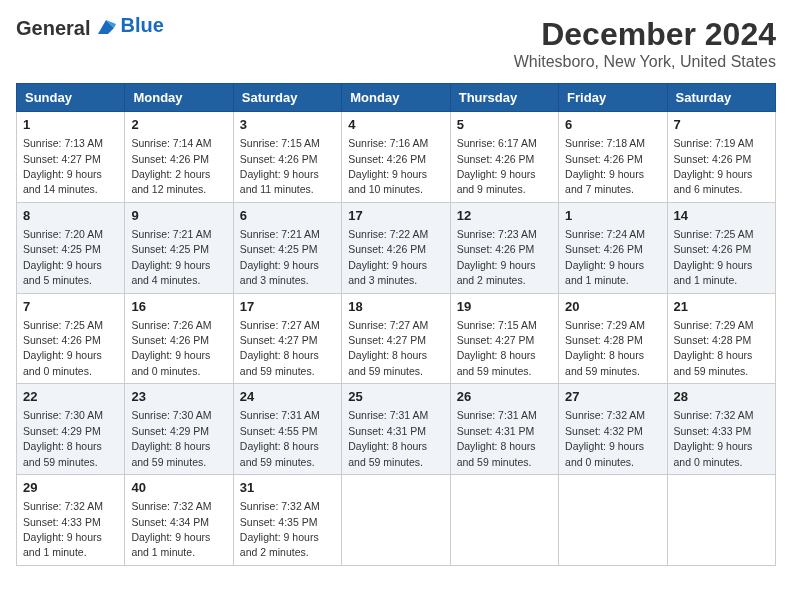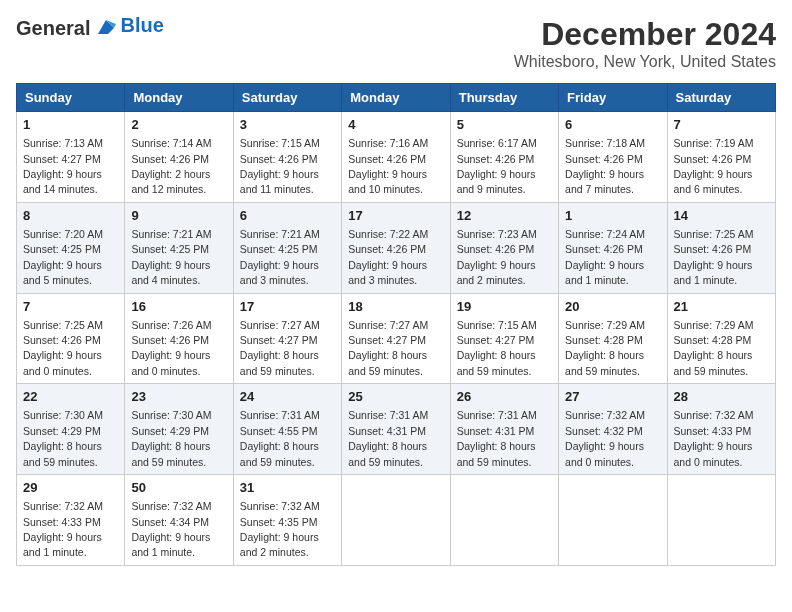--- a/index.html
+++ b/index.html
@@ -293,21 +293,21 @@
         </td>
       </tr>
       <tr>
         <td>
           <span class="day-number">29</span>
           <span class="day-info">Sunrise: 7:32 AM</span><br>
           <span class="day-info">Sunset: 4:33 PM</span><br>
           <span class="day-info">Daylight: 9 hours and 1 minute.</span>
         </td>
         <td>
-          <span class="day-number">50</span>
+          <span class="day-number">40</span>
           <span class="day-info">Sunrise: 7:32 AM</span><br>
           <span class="day-info">Sunset: 4:34 PM</span><br>
           <span class="day-info">Daylight: 9 hours and 1 minute.</span>
         </td>
         <td>
           <span class="day-number">31</span>
           <span class="day-info">Sunrise: 7:32 AM</span><br>
           <span class="day-info">Sunset: 4:35 PM</span><br>
           <span class="day-info">Daylight: 9 hours and 2 minutes.</span>
         </td>

